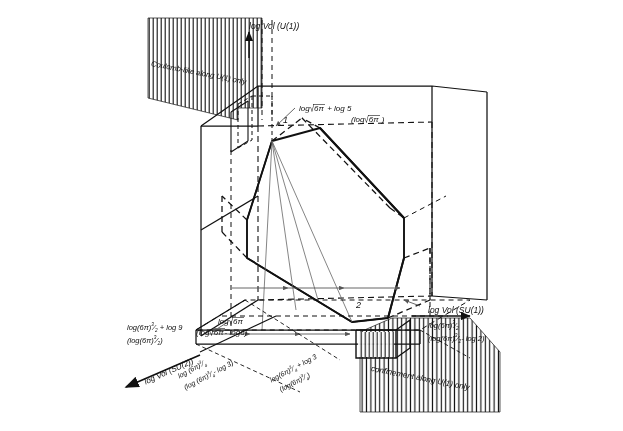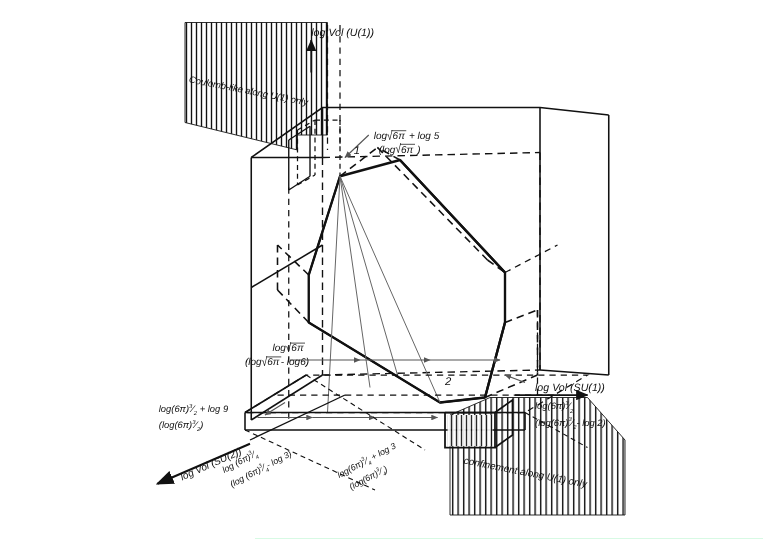--- a/index.html
+++ b/index.html
@@ -215,28 +215,28 @@
 
   <div class="lbl sz75" style="left:152px;top:60px;transform:rotate(11deg);transform-origin:left top;">Coulomb-like along U(1) only</div>
 
   <div class="lbl sz8" style="left:372px;top:364px;transform:rotate(11deg);transform-origin:left top;">confinement along U(1) only</div>
 
   <div class="lbl sz8" style="left:299px;top:104px;">
     <div>
       <span>log</span><span class="radsym">√</span><span class="rad">6π</span>
       <span>+ log 5</span>
     </div>
-    <div style="margin-top:2px;padding-left:4px;">
+    <div style="margin-top:2px;padding-left:4px;margin-left:48px;">
       <span>(</span><span>log</span><span class="radsym">√</span><span class="rad">6π</span>
       <span>)</span>
     </div>
   </div>
 
   <div class="lbl sz8" style="left:196px;top:274px;">
-    <div style="padding-left:22px;">
+    <div style="padding-left:22px;margin-top:43px;">
       <span>log</span><span class="radsym">√</span><span class="rad">6π</span>
     </div>
     <div style="margin-top:2px;font-style:italic;">
       <span>(</span><span>log</span><span class="radsym">√</span><span class="rad">6π</span><span>- log6</span><span>)</span>
     </div>
   </div>
 
   <div class="lbl sz75" style="left:127px;top:322px;">
     <div>
       <span>log(6π)</span><sup>3</sup>⁄<sub>2</sub>

